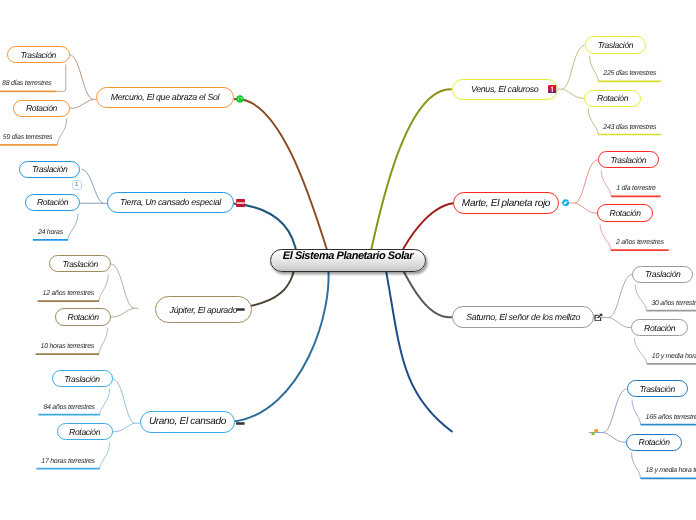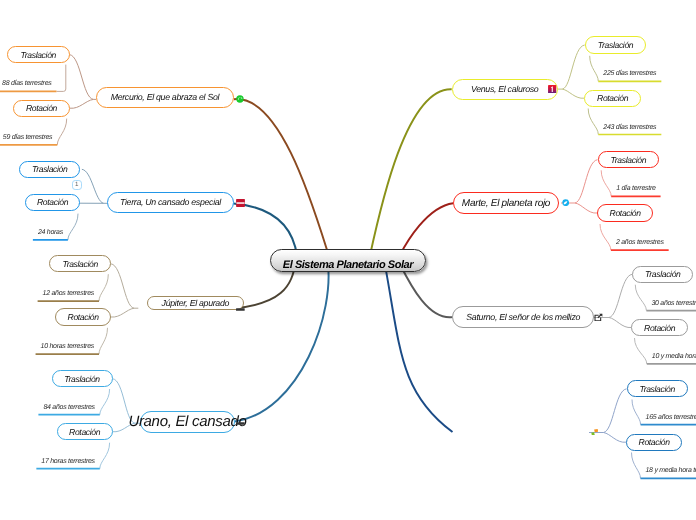--- a/index.html
+++ b/index.html
@@ -8,21 +8,21 @@
        -webkit-font-smoothing:antialiased;
        text-rendering:geometricPrecision;}
   #stage{position:absolute;left:0;top:0;width:696px;height:520px;background:#fff;}
   svg#edges{position:absolute;left:0;top:0;width:696px;height:520px;}
   #nodes{position:absolute;left:0;top:0;width:696px;height:520px;}
 
   .node{position:absolute;box-sizing:border-box;display:flex;align-items:center;
         justify-content:center;border-radius:40px;background:#fff;white-space:nowrap;}
   .node .lbl{font-style:italic;font-weight:normal;color:#111;display:block;}
 
-  .root{position:absolute;box-sizing:border-box;display:flex;align-items:flex-end;
+  .root{position:absolute;box-sizing:border-box;display:flex;align-items:flex-start;
         justify-content:center;border-radius:12px;
         background:linear-gradient(to bottom,#ffffff 0%,#f6f6f6 22%,#e4e4e4 55%,#d2d2d2 85%,#c4c4c4 100%);
         border:1.15px solid #2e2e2e;
         box-shadow:1.6px 2.2px 2.6px rgba(0,0,0,.40);}
   .root .lbl{font-style:italic;font-weight:bold;color:#000;}
 
   .leaf{position:absolute;white-space:nowrap;}
   .leaf .val{position:absolute;font-style:italic;color:#2b2b2b;white-space:nowrap;left:0;top:0;}
 
   .badge{position:absolute;box-sizing:border-box;display:flex;align-items:center;
@@ -123,40 +123,40 @@
       <div class="node" style="left: 19.2px; top: 160.8px; width: 61.1px; height: 17.2px; border: 1.25px solid rgb(33, 150, 232);">
         <span class="lbl" style="font-size: 8.6px; letter-spacing: -0.35px;">Traslación</span>
       </div>
       <div class="badge" style="left: 72px; top: 180.4px; width: 9.7px; height: 9.5px; border: 1.3px solid rgb(168, 218, 251); font-size: 6.2px; border-radius: 3.2px; color: rgb(94, 94, 94); line-height: 1;">1</div>
       <div class="node" style="left: 24.9px; top: 193.8px; width: 55.4px; height: 17.2px; border: 1.25px solid rgb(33, 150, 232);">
         <span class="lbl" style="font-size: 8.6px; letter-spacing: -0.35px;">Rotación</span>
       </div>
       <div class="leaf" style="left: 37.8844px; top: 228.9px; width: 25.0156px; height: 11px;">
         <span class="val" style="font-size: 7px; letter-spacing: -0.28px;">24 horas</span>
       </div>
-      <div class="node" style="left: 147px; top: 296.2px; width: 96.7px; height: 14px; border: 1.7px solid rgb(160, 138, 94);">
+      <div class="node" style="left: 155px; top: 296.2px; width: 96.7px; height: 27px; border: 1.7px solid rgb(160, 138, 94);">
         <span class="lbl" style="font-size: 8.8px; letter-spacing: -0.31px;">Júpiter, El apurado</span>
       </div>
       <div class="icon" style="left: 236.15px; top: 306.5px; width: 8.7px; height: 3px;"><svg width="8.7" height="3" viewBox="0 0 100 34">
           <rect x="0" y="3" width="100" height="28" rx="6" fill="#343434"></rect>
         </svg></div>
       <div class="node" style="left: 49.4px; top: 255.2px; width: 61.5px; height: 17.2px; border: 1.25px solid rgb(160, 138, 94);">
         <span class="lbl" style="font-size: 8.6px; letter-spacing: -0.35px;">Traslación</span>
       </div>
       <div class="leaf" style="left: 42.6094px; top: 290.1px; width: 51.3906px; height: 11px;">
         <span class="val" style="font-size: 7px; letter-spacing: -0.28px;">12 años terrestres</span>
       </div>
       <div class="node" style="left: 55.3px; top: 308.4px; width: 55.6px; height: 17.2px; border: 1.25px solid rgb(160, 138, 94);">
         <span class="lbl" style="font-size: 8.6px; letter-spacing: -0.35px;">Rotación</span>
       </div>
       <div class="leaf" style="left: 40.5625px; top: 343.1px; width: 53.4375px; height: 11px;">
         <span class="val" style="font-size: 7px; letter-spacing: -0.28px;">10 horas terrestres</span>
       </div>
       <div class="node" style="left: 140px; top: 411.2px; width: 94.9px; height: 21.6px; border: 1.7px solid rgb(61, 170, 227);">
-        <span class="lbl" style="font-size: 15px; letter-spacing: -0.31px;">Urano, El cansado</span>
+        <span class="lbl" style="font-size: 10px; letter-spacing: -0.31px;">Urano, El cansado</span>
       </div>
       <div class="icon" style="left: 236.15px; top: 420.8px; width: 8.7px; height: 3px;"><svg width="8.7" height="3" viewBox="0 0 100 34">
           <rect x="0" y="3" width="100" height="28" rx="6" fill="#343434"></rect>
         </svg></div>
       <div class="node" style="left: 51.5px; top: 370px; width: 61.1px; height: 17.3px; border: 1.25px solid rgb(61, 170, 227);">
         <span class="lbl" style="font-size: 8.6px; letter-spacing: -0.35px;">Traslación</span>
       </div>
       <div class="leaf" style="left: 43.4094px; top: 403.7px; width: 51.3906px; height: 11px;">
         <span class="val" style="font-size: 7px; letter-spacing: -0.28px;">84 años terrestres</span>
       </div>

